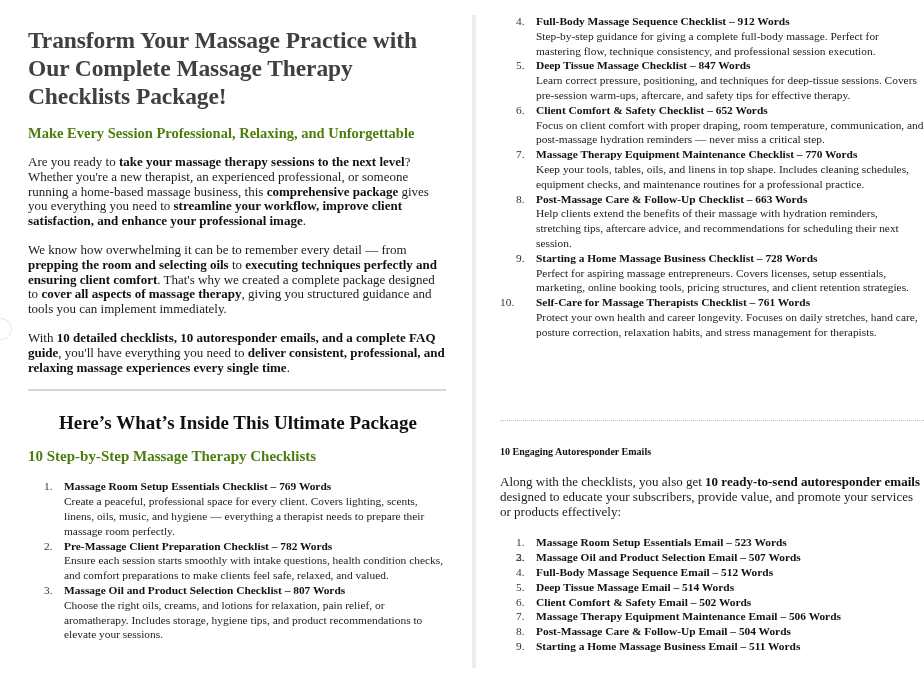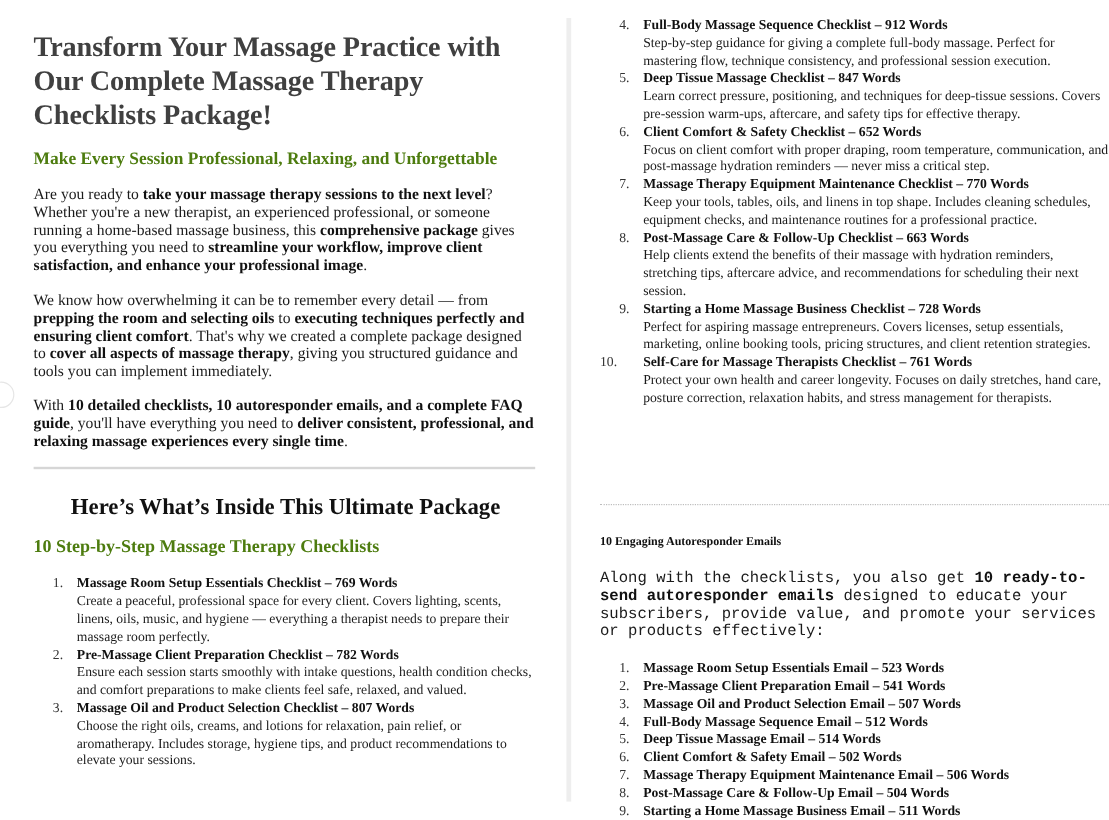--- a/index.html
+++ b/index.html
@@ -58,24 +58,24 @@
       <li><span class="num">8.</span><span class="title">Post-Massage Care &amp; Follow-Up Checklist – 663 Words</span><span>Help clients extend the benefits of their massage with hydration reminders, stretching tips, aftercare advice, and recommendations for scheduling their next session.</span></li>
       <li><span class="num">9.</span><span class="title">Starting a Home Massage Business Checklist – 728 Words</span><span>Perfect for aspiring massage entrepreneurs. Covers licenses, setup essentials, marketing, online booking tools, pricing structures, and client retention strategies.</span></li>
       <li><span class="num two">10.</span><span class="title">Self-Care for Massage Therapists Checklist – 761 Words</span><span>Protect your own health and career longevity. Focuses on daily stretches, hand care, posture correction, relaxation habits, and stress management for therapists.</span></li>
     </ol>
 </div>
 
 <div class="hr-right"></div>
 
 <div class="right-emails">
   <h4>10 Engaging Autoresponder Emails</h4>
-  <p style="margin-bottom:16px;font-family:Liberation Mono, monospace;"><span>Along with the checklists, you also get </span><b>10 ready-to-send autoresponder emails</b><span> designed to educate your subscribers, provide value, and promote your services or products effectively:</span></p>
+  <p style="margin-bottom:16px;"><span>Along with the checklists, you also get </span><b>10 ready-to-send autoresponder emails</b><span> designed to educate your subscribers, provide value, and promote your services or products effectively:</span></p>
   <ol class="emails">
       <li><span class="num">1.</span><span class="title">Massage Room Setup Essentials Email – 523 Words</span></li>
-      <li><span class="num">2.</span><span class="title">Pre-Massage Client Preparation Email – 541 Words</span></li>
+      <li><span class="num">2.</span></li>
       <li><span class="num">3.</span><span class="title">Massage Oil and Product Selection Email – 507 Words</span></li>
       <li><span class="num">4.</span><span class="title">Full-Body Massage Sequence Email – 512 Words</span></li>
       <li><span class="num">5.</span><span class="title">Deep Tissue Massage Email – 514 Words</span></li>
       <li><span class="num">6.</span><span class="title">Client Comfort &amp; Safety Email – 502 Words</span></li>
       <li><span class="num">7.</span><span class="title">Massage Therapy Equipment Maintenance Email – 506 Words</span></li>
       <li><span class="num">8.</span><span class="title">Post-Massage Care &amp; Follow-Up Email – 504 Words</span></li>
       <li><span class="num">9.</span><span class="title">Starting a Home Massage Business Email – 511 Words</span></li>
     </ol>
 </div>
 

